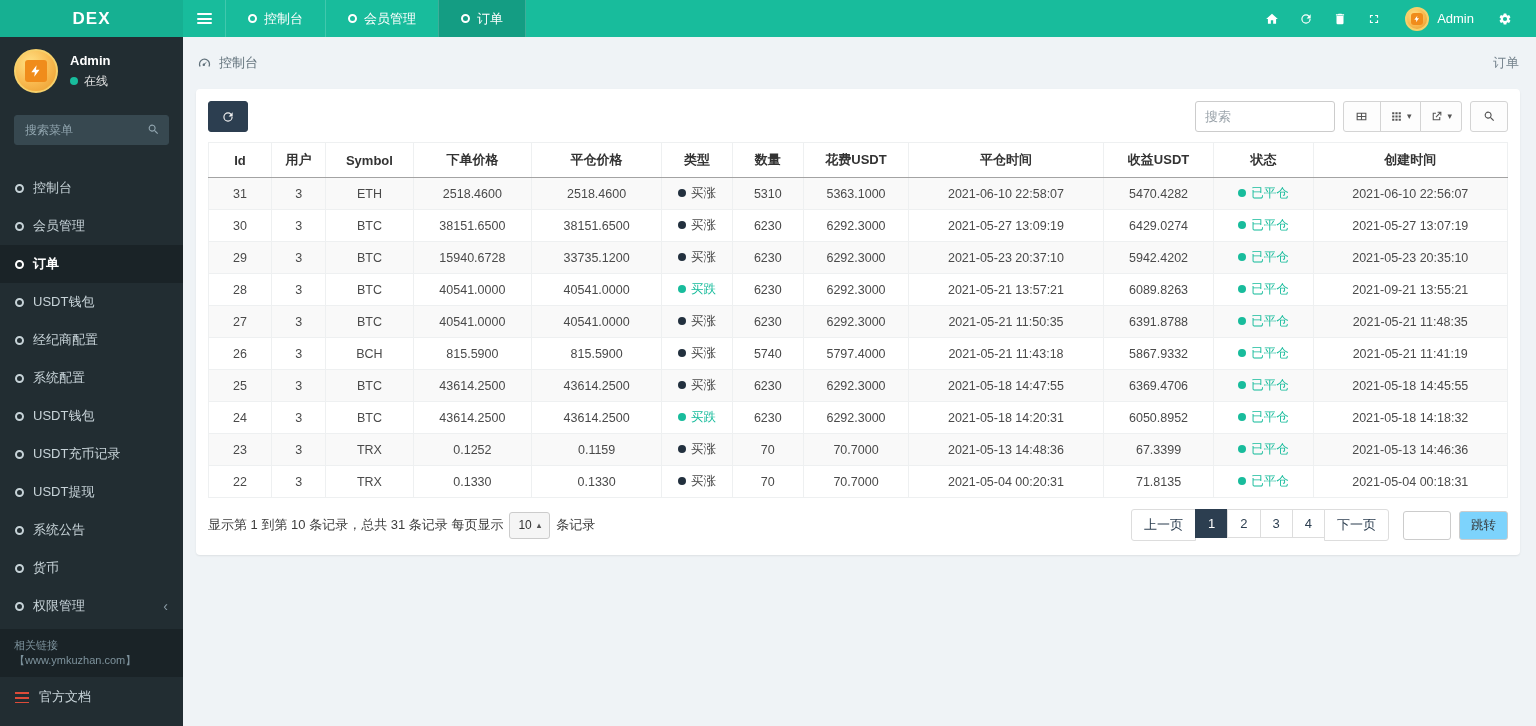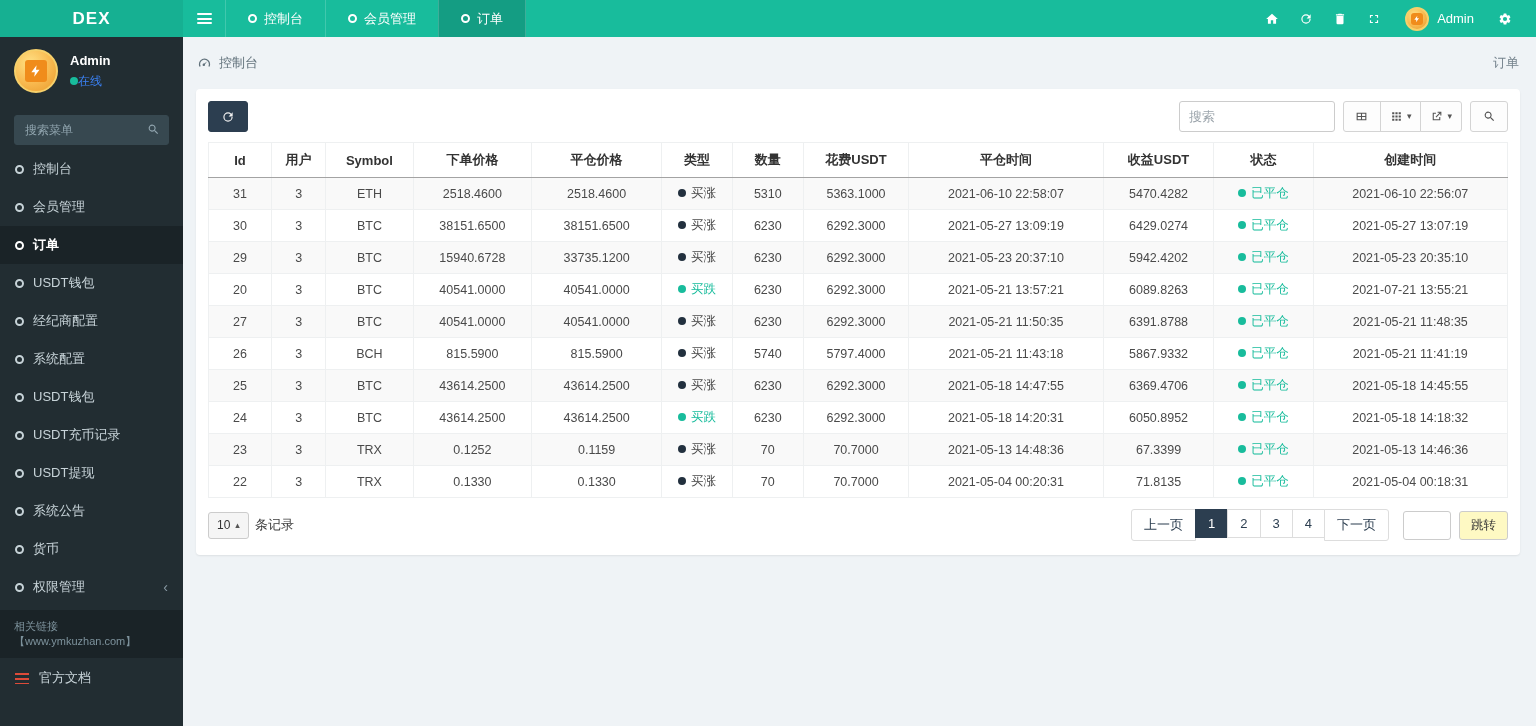--- a/index.html
+++ b/index.html
@@ -26,24 +26,24 @@
   .coin svg { fill:#fff; }
   .coin.small { width:24px; height:24px; }
   .coin.small .sq { width:12px; height:12px; } .coin.small svg { width:8px; height:8px; }
   .coin.big { width:44px; height:44px; }
   .coin.big .sq { width:22px; height:22px; } .coin.big svg { width:14px; height:14px; }
 
   
   .sidebar { position:absolute; top:37px; left:0; width:183px; bottom:0; background:#222d32; color:#c7d3d8; overflow:hidden; }
   .user-panel { display:flex; align-items:center; gap:12px; padding:12px 14px 14px; }
   .uname { color:#fff; font-weight:bold; font-size:13px; margin-bottom:5px; }
-  .ustatus { display:flex; align-items:center; color:#3b82f6; font-size:12px; }
+  .ustatus { display:flex; align-items:center; gap:6px; color:#e5e5e5; font-size:12px; }
   .dot { width:8px; height:8px; border-radius:50%; display:inline-block; flex:none; }
   .dot.green { background:#18bc9c; }
-  .side-search { margin:8px 14px 5px; position:relative; }
+  .side-search { margin:8px 14px 24px; position:relative; }
   .side-search input { width:100%; height:30px; background:#374850; border:1px solid #374850; border-radius:3px; color:#ccc; padding:0 28px 0 10px; font-size:12px; outline:none; font-family:inherit; }
   .side-search input::placeholder { color:#90a4ae; }
   .side-search svg { position:absolute; right:9px; top:8px; width:13px; height:13px; fill:#90a4ae; }
   .side-item { display:flex; align-items:center; gap:9px; padding:10px 15px; font-size:13px; color:#c7d3d8; text-decoration:none; cursor:pointer; }
   .side-item.active { background:#1a2327; color:#fff; font-weight:bold; }
   .side-item .lbl { flex:1; }
   .side-item .chev { color:#8a9ba5; font-size:14px; font-weight:normal; }
   .side-section { background:rgba(0,0,0,.22); color:#7d929c; font-size:11px; padding:9px 14px; margin-top:4px; }
   .side-link { display:flex; align-items:center; gap:10px; padding:11px 15px; font-size:13px; color:#c7d3d8; text-decoration:none; cursor:pointer; }
   .ic-doc { width:14px; height:11px; background:repeating-linear-gradient(to bottom,#dd4b39 0 2px,transparent 2px 5px); flex:none; }
@@ -53,21 +53,21 @@
   .breadcrumb-bar { height:52px; display:flex; align-items:center; justify-content:space-between; padding:0 17px 0 14px; color:#60707a; font-size:13px; }
   .bc-left { display:flex; align-items:center; gap:7px; }
   .bc-left svg { width:15px; height:15px; fill:#60707a; }
   .bc-right { color:#74828c; }
 
   .card { margin:0 16px 0 13px; background:#fff; border-radius:4px; box-shadow:0 1px 2px rgba(0,0,0,.08); padding:12px 12px 14px; }
   .toolbar { display:flex; align-items:center; justify-content:space-between; margin-bottom:10px; }
   .refresh-btn { width:40px; height:31px; background:#2c3e50; border:1px solid #2c3e50; border-radius:3px; cursor:pointer; display:flex; align-items:center; justify-content:center; }
   .refresh-btn svg { width:14px; height:14px; fill:#f0f0f0; }
   .toolbar-right { display:flex; align-items:center; gap:8px; }
-  .search-input { width:156px; height:31px; border:1px solid #ccc; border-radius:3px; padding:0 9px; font-size:13px; color:#333; outline:none; font-family:inherit; }
+  .search-input { width:140px; height:31px; border:1px solid #ccc; border-radius:3px; padding:0 9px; font-size:13px; color:#333; outline:none; font-family:inherit; }
   .search-input::placeholder { color:#9aa3aa; }
   .btn-group { display:flex; }
   .tb-btn { height:31px; min-width:38px; background:#fdfdfd; border:1px solid #d4d4d4; color:#555; display:flex; align-items:center; justify-content:center; gap:4px; cursor:pointer; padding:0 9px; }
   .btn-group .tb-btn + .tb-btn { margin-left:-1px; }
   .btn-group .tb-btn:first-child { border-radius:3px 0 0 3px; }
   .btn-group .tb-btn:last-child { border-radius:0 3px 3px 0; }
   .tb-btn.single { border-radius:3px; }
   .tb-btn svg { width:13px; height:13px; fill:#555; }
   .caret { font-size:9px; color:#555; line-height:1; }
 
@@ -85,21 +85,21 @@
   .card-footer { display:flex; align-items:center; justify-content:space-between; margin-top:11px; }
   .summary { display:flex; align-items:center; gap:6px; color:#3c3c3c; font-size:13px; }
   .pagesize { height:27px; padding:0 8px; background:#f5f5f5; border:1px solid #ccc; border-radius:3px; font-size:12px; color:#333; cursor:pointer; display:flex; align-items:center; gap:5px; font-family:inherit; }
   .pager { display:flex; align-items:center; }
   .pagination { display:flex; list-style:none;text-align:center; }
   .pagination a { display:block; padding:6px 12px; border:1px solid #ddd; margin-left:-1px; color:#2c3e50; background:#fff; text-decoration:none; font-size:13px; cursor:pointer; }
   .pagination li:first-child a { border-radius:3px 0 0 3px; margin-left:0; }
   .pagination li:last-child a { border-radius:0 3px 3px 0; }
   .pagination li.active a { background:#2c3e50; border-color:#2c3e50; color:#fff; }
   .jump-input { width:48px; height:29px; border:1px solid #ccc; border-radius:3px; margin:0 8px 0 14px; outline:none; padding:0 6px; font-family:inherit; }
-  .jump-btn { height:29px; padding:0 11px; background:#fef9c3; border:1px solid #ccc; border-radius:3px; font-size:12.5px; color:#333; cursor:pointer; font-family:inherit; }
+  .jump-btn { height:29px; padding:0 11px; background:#7dd3fc; border:1px solid #ccc; border-radius:3px; font-size:12.5px; color:#333; cursor:pointer; font-family:inherit; }
 </style>
 </head>
 <body>
 
 <header class="navbar">
   <div class="logo">DEX</div>
   <div class="nav-left">
     <div class="hamburger">
       <span class="bars">
           <i></i>
@@ -361,32 +361,32 @@
      <td>33735.1200</td>
      <td><span class="tdot up"></span><span class="">买涨</span></td>
      <td>6230</td>
      <td>6292.3000</td>
      <td>2021-05-23 20:37:10</td>
      <td>5942.4202</td>
      <td><span class="tdot dn"></span><span class="txt-green">已平仓</span></td>
      <td>2021-05-23 20:35:10</td>
    </tr>
           <tr class="">
-     <td>20</td>
+     <td>28</td>
      <td>3</td>
      <td>BTC</td>
      <td>40541.0000</td>
      <td>40541.0000</td>
      <td><span class="tdot dn"></span><span class="txt-green">买跌</span></td>
      <td>6230</td>
      <td>6292.3000</td>
      <td>2021-05-21 13:57:21</td>
      <td>6089.8263</td>
      <td><span class="tdot dn"></span><span class="txt-green">已平仓</span></td>
-     <td>2021-07-21 13:55:21</td>
+     <td>2021-09-21 13:55:21</td>
    </tr>
           <tr class="odd">
      <td>27</td>
      <td>3</td>
      <td>BTC</td>
      <td>40541.0000</td>
      <td>40541.0000</td>
      <td><span class="tdot up"></span><span class="">买涨</span></td>
      <td>6230</td>
      <td>6292.3000</td>
@@ -463,20 +463,21 @@
      <td>2021-05-04 00:20:31</td>
      <td>71.8135</td>
      <td><span class="tdot dn"></span><span class="txt-green">已平仓</span></td>
      <td>2021-05-04 00:18:31</td>
    </tr>
         </tbody>
     </table>
 
     <div class="card-footer">
       <div class="summary">
+        <span>显示第 1 到第 10 条记录，总共 31 条记录 每页显示</span>
         <button class="pagesize">
           <span>10</span>
           <span class="caret">▴</span>
         </button>
         <span>条记录</span>
       </div>
       <div class="pager">
         <ul class="pagination" id="pagination">
             <li>
               <a>上一页</a>

